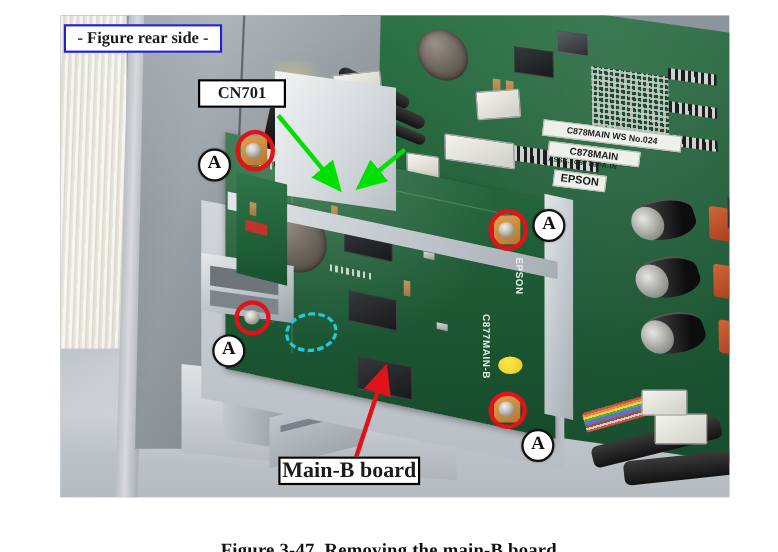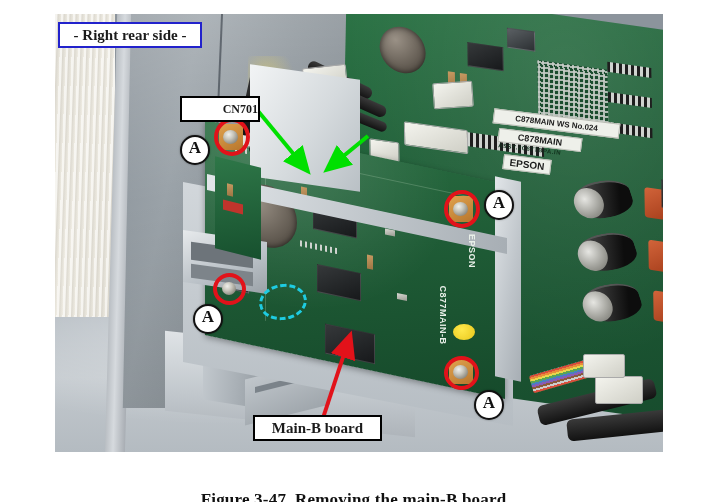--- a/index.html
+++ b/index.html
@@ -484,22 +484,22 @@
       </marker>
     </defs>
 
     <line x1="253" y1="105" x2="301" y2="163" stroke="#00e000" stroke-width="4" marker-end="url(#arrowGreen)"></line>
 
     <line x1="368" y1="136" x2="335" y2="163" stroke="#00e000" stroke-width="4" marker-end="url(#arrowGreen)"></line>
 
     <line x1="323" y1="418" x2="347" y2="345" stroke="#e2121a" stroke-width="4" marker-end="url(#arrowRed)"></line>
   </svg>
 
-  <div class="callout-box blue" style="left:58px; top:22px; width:140px; height:22px; font-size:15px; line-height:22px;">- Right rear side -</div>
-
-  <div class="callout-box" style="left:180px; top:96px; width:76px; height:22px; font-size:12px; line-height:22px;text-align:right;">CN701</div>
-
-
-  <div class="callout-box" style="left:253px; top:415px; width:125px; height:22px; font-size:15px; line-height:22px;">Main-B board</div>
+  <div class="callout-box blue" style="left:58px; top:22px; width:140px; height:22px; font-size:15px; line-height:22px;">- Figure rear side -</div>
+
+  <div class="callout-box" style="left:180px; top:72px; width:76px; height:22px; font-size:15px; line-height:22px;">CN701</div>
+
+
+  <div class="callout-box" style="left:253px; top:415px; width:125px; height:22px; font-size:20px; line-height:22px;">Main-B board</div>
 
   <div id="caption">Figure 3-47.  Removing the main-B board</div>
 
 </div>
 
 </body></html>

